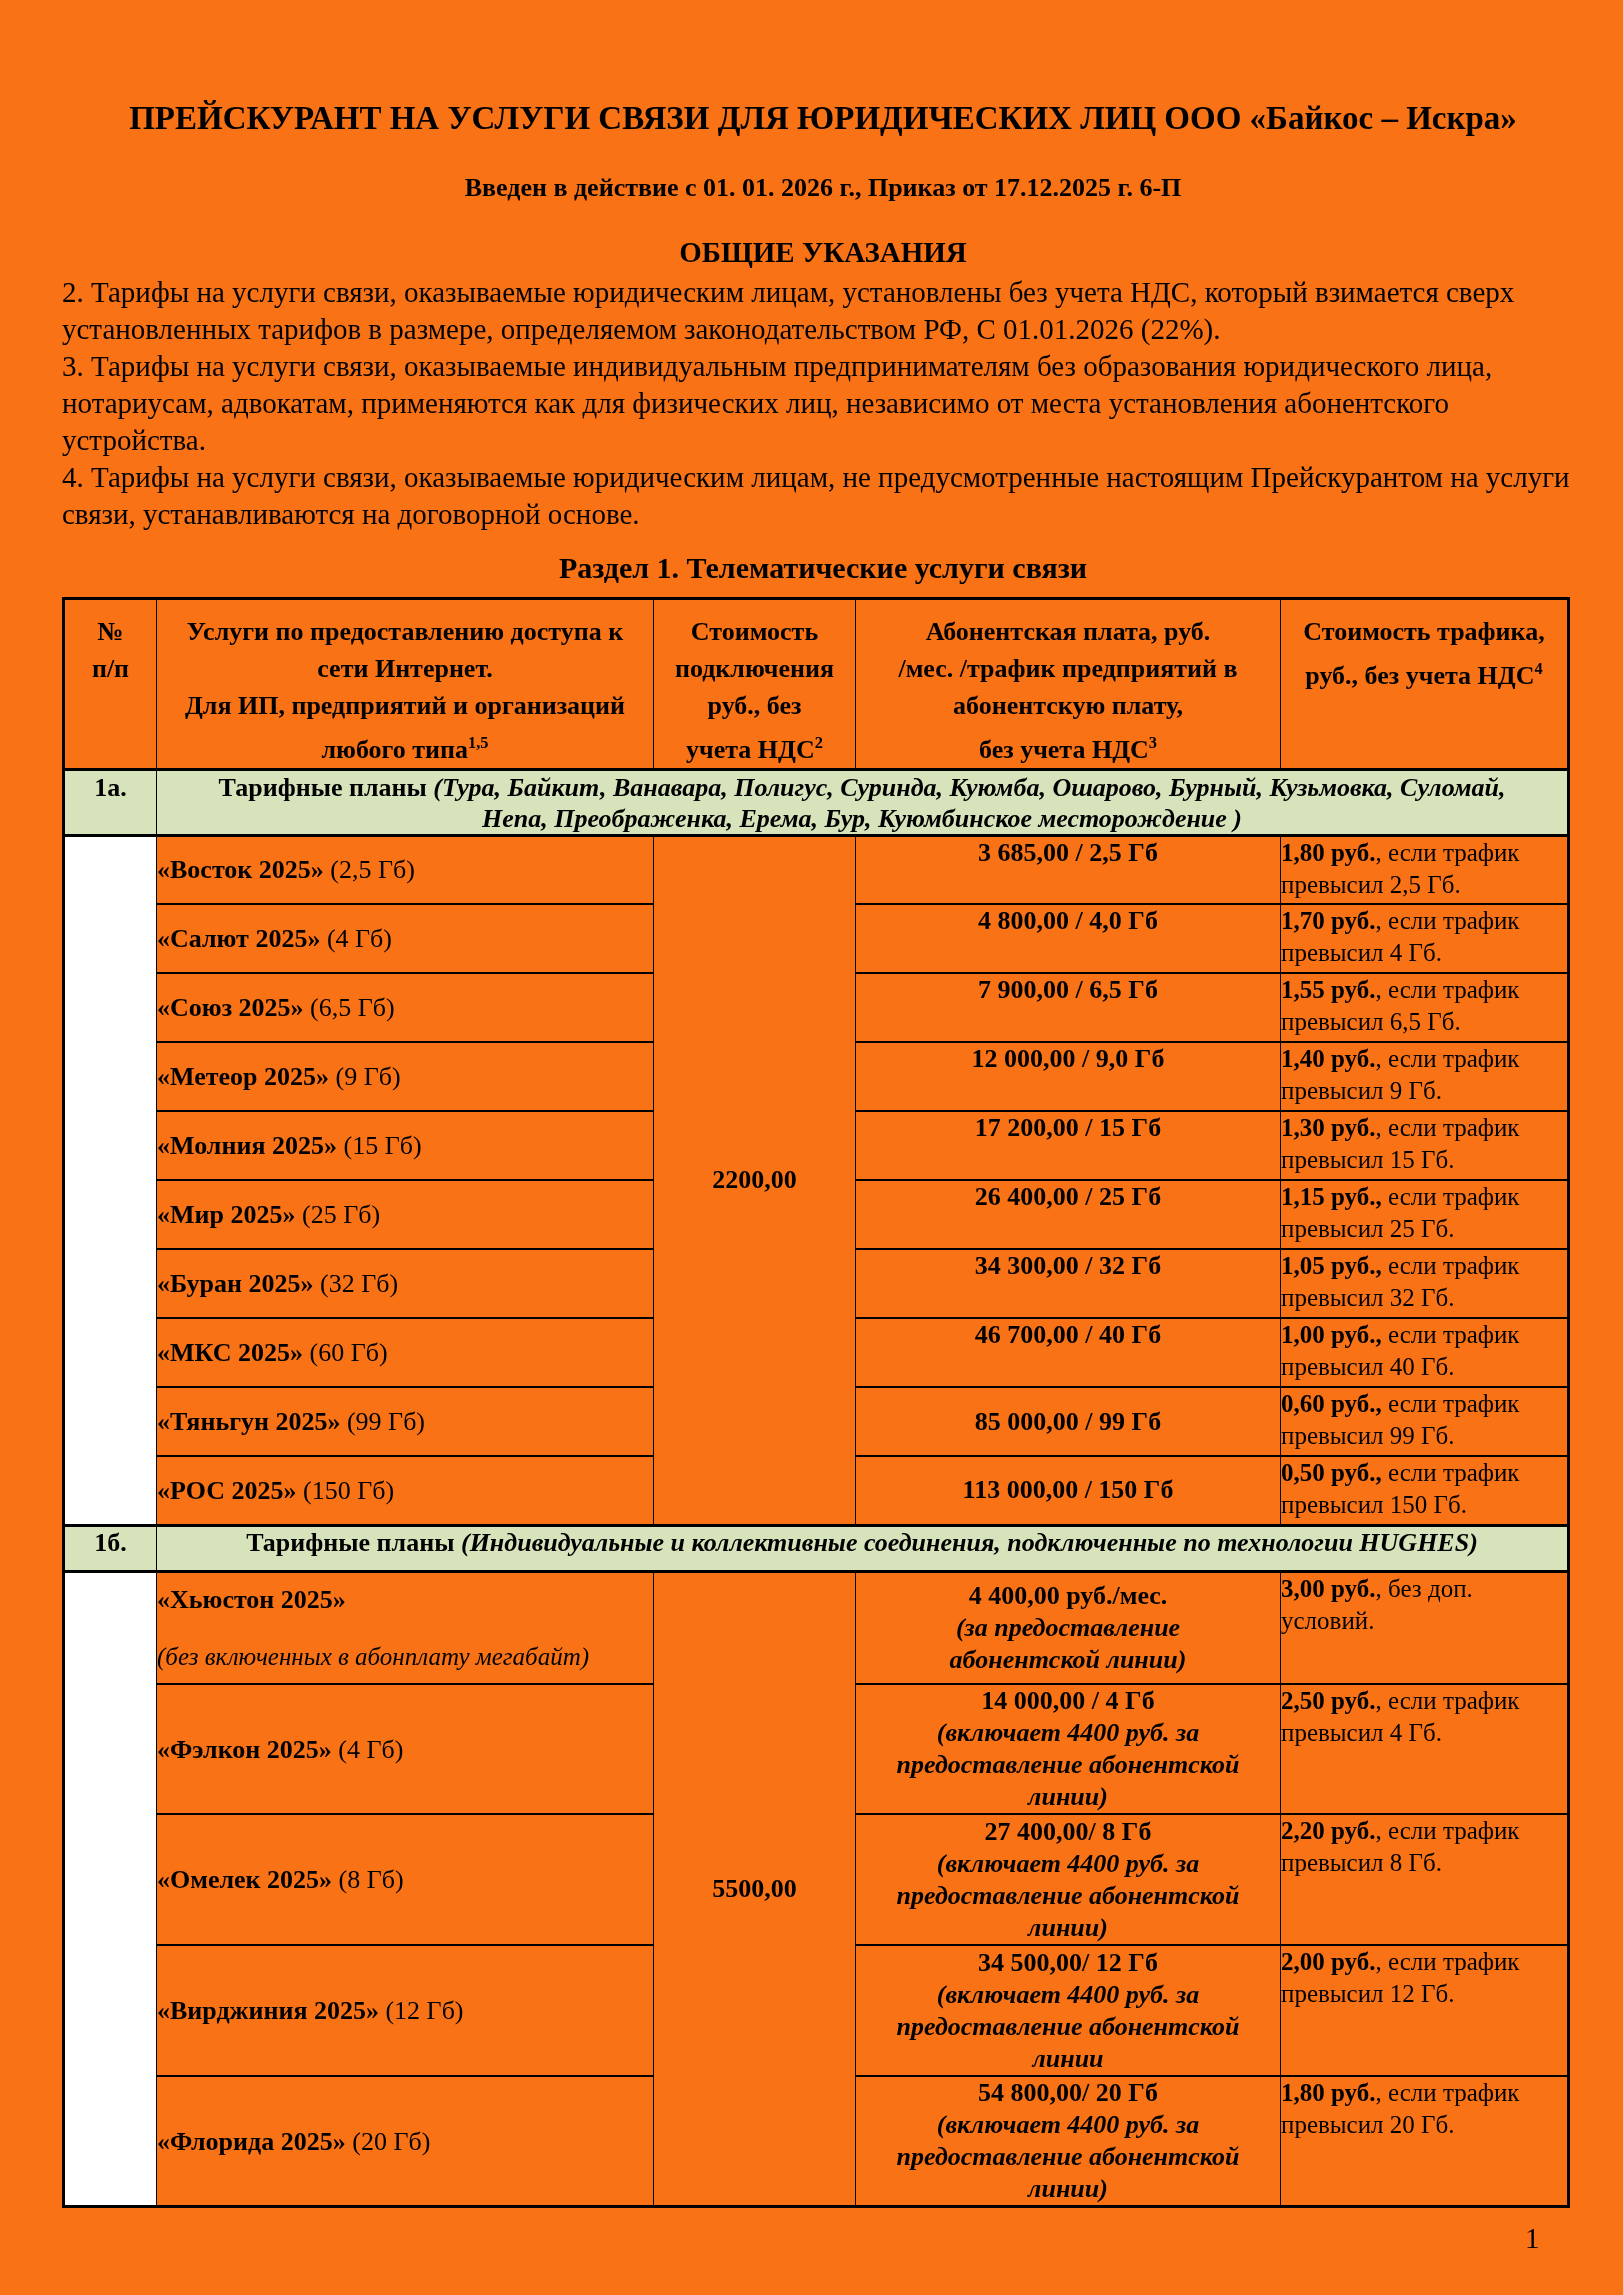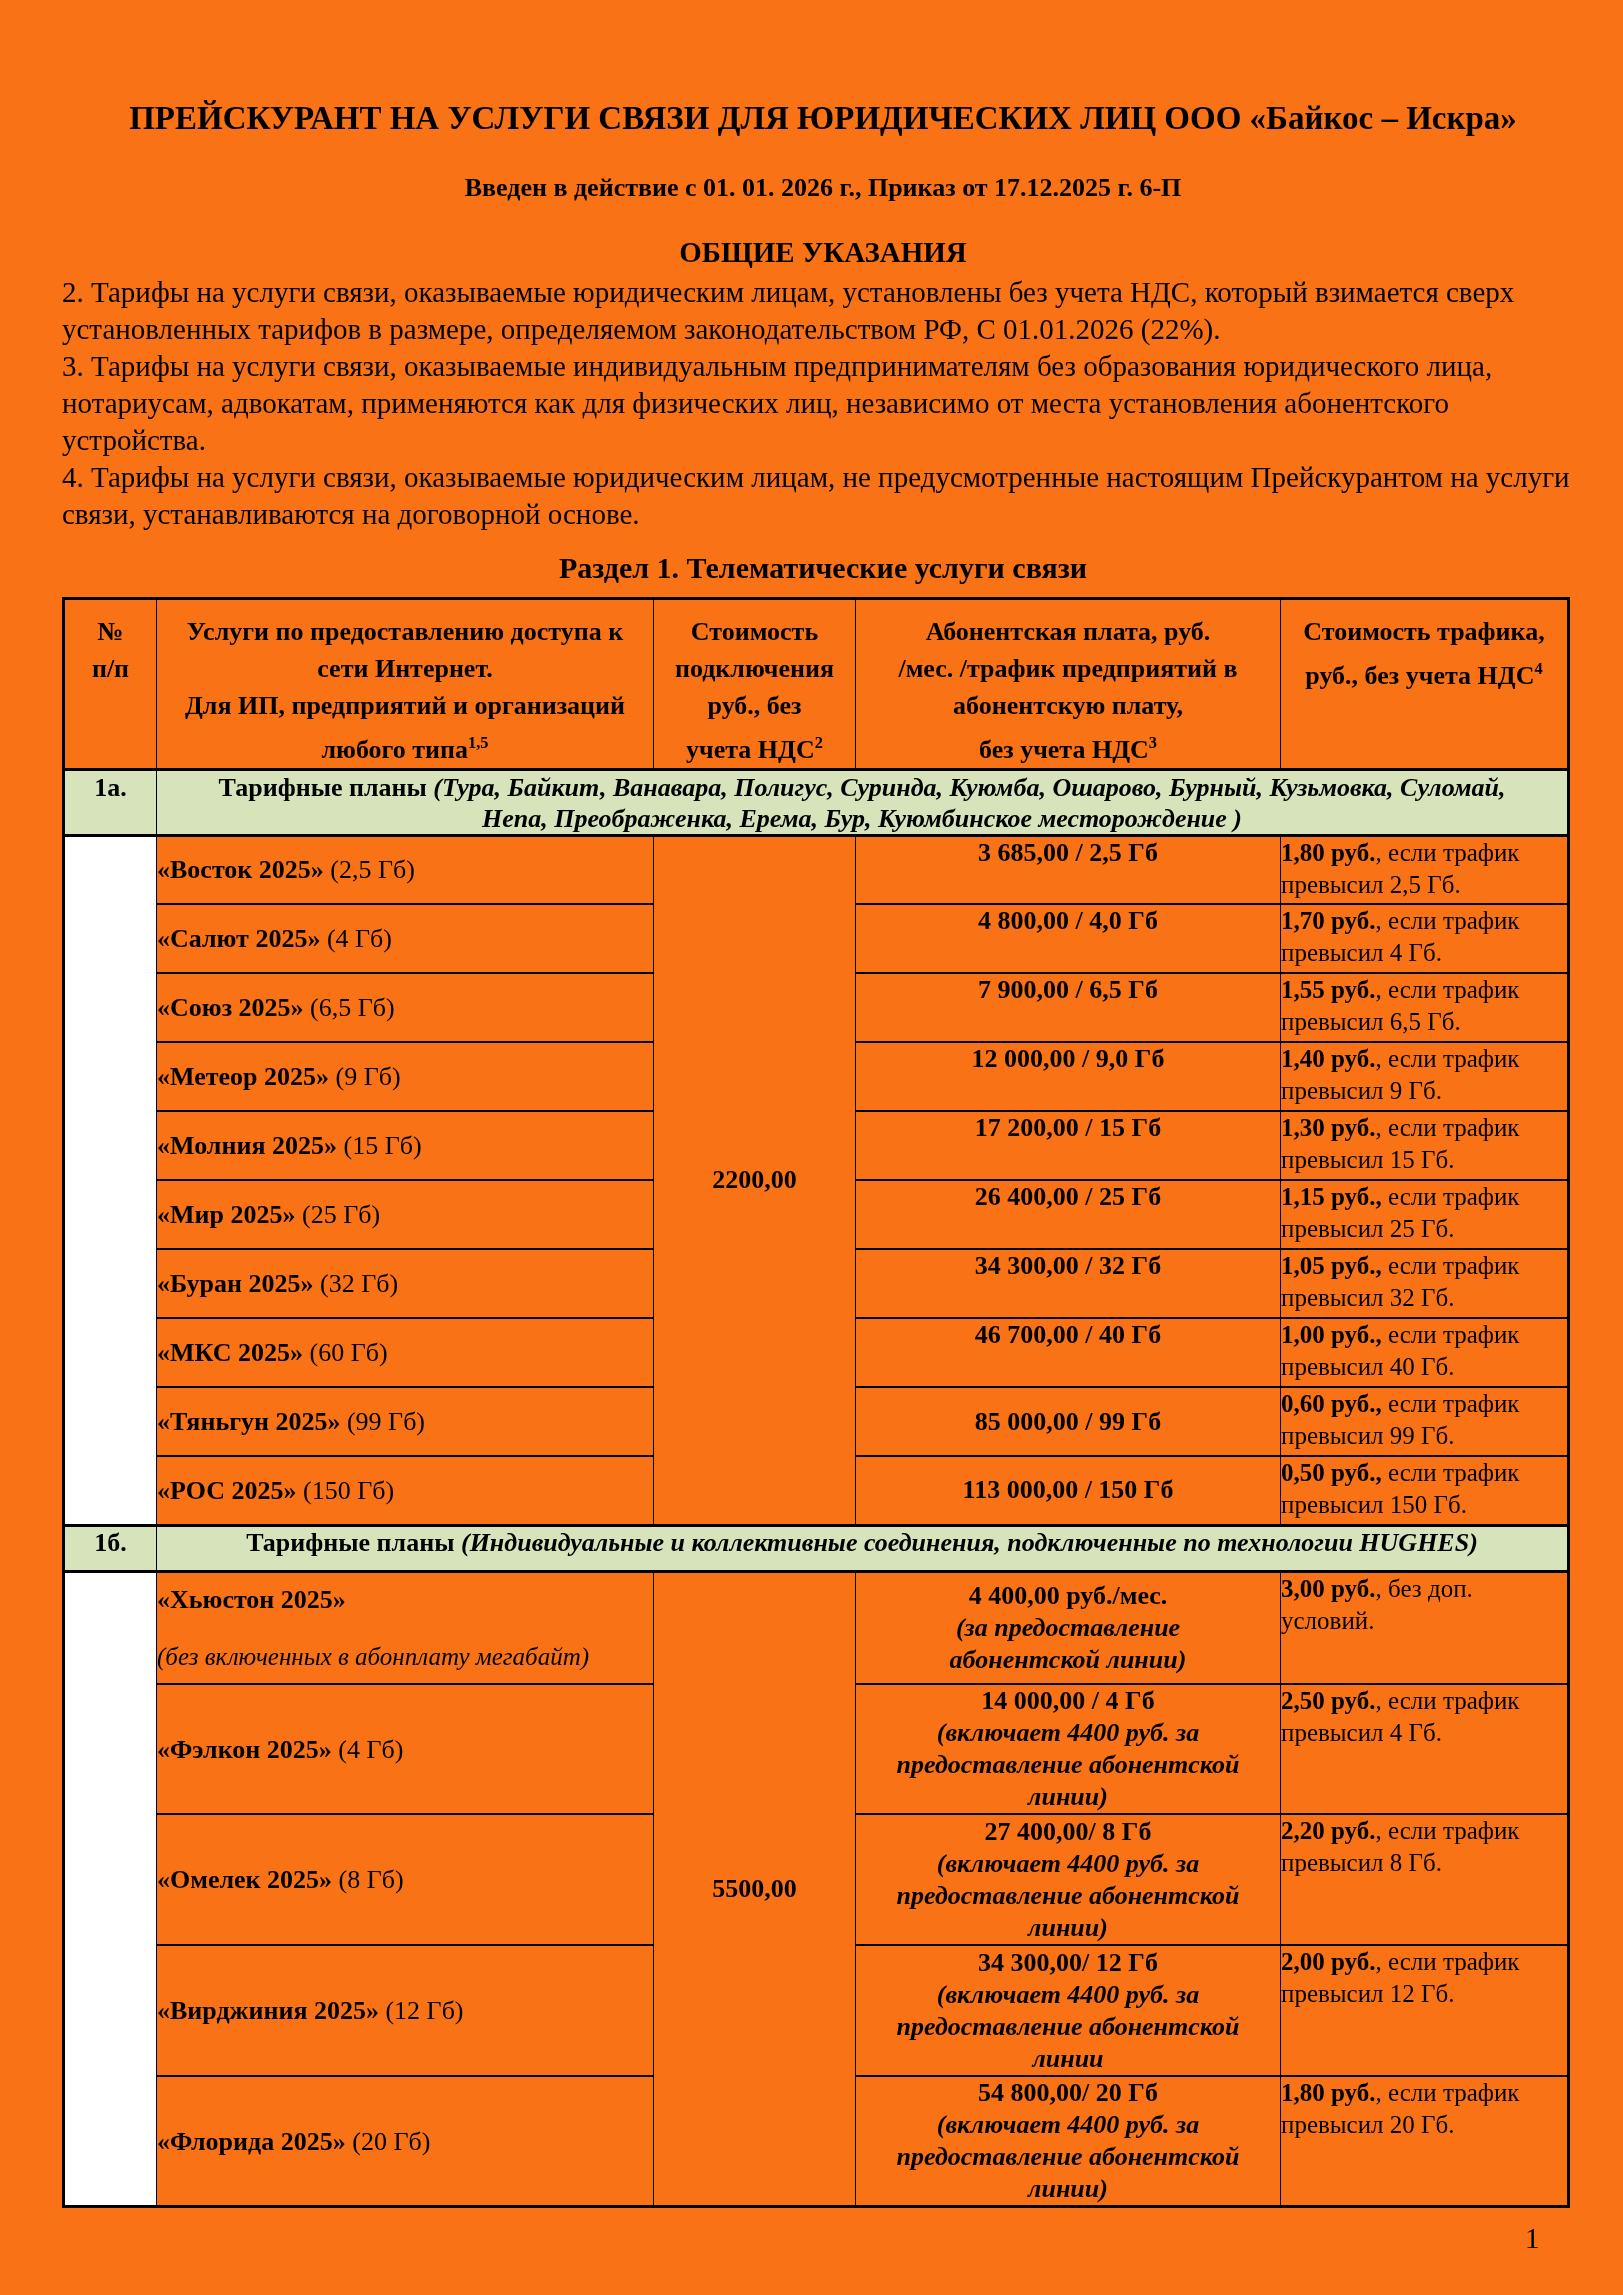--- a/index.html
+++ b/index.html
@@ -251,21 +251,21 @@
           <div class="bi pre fee-sub">(включает 4400 руб. за
 предоставление абонентской
 линии)</div>
         </td>
         <td class="cell-traffic"><span class="b">2,20 руб.</span><span class="pre">, если трафик
 превысил 8 Гб.</span></td>
       </tr>
       <tr class="row-virginia g1b">
         <td class="cell-name"><span class="b">«Вирджиния 2025»</span><span>  (12 Гб)</span></td>
         <td class="cell-fee">
-          <div>34 300,00/ 12 Гб</div>
+          <div>34 500,00/ 12 Гб</div>
           <div class="bi pre fee-sub">(включает 4400 руб. за
 предоставление абонентской
 линии</div>
         </td>
         <td class="cell-traffic"><span class="b">2,00 руб.</span><span class="pre">, если трафик
 превысил 12 Гб.</span></td>
       </tr>
       <tr class="row-florida g1b">
         <td class="cell-name"><span class="b">«Флорида 2025»</span><span>  (20 Гб)</span></td>
         <td class="cell-fee">

